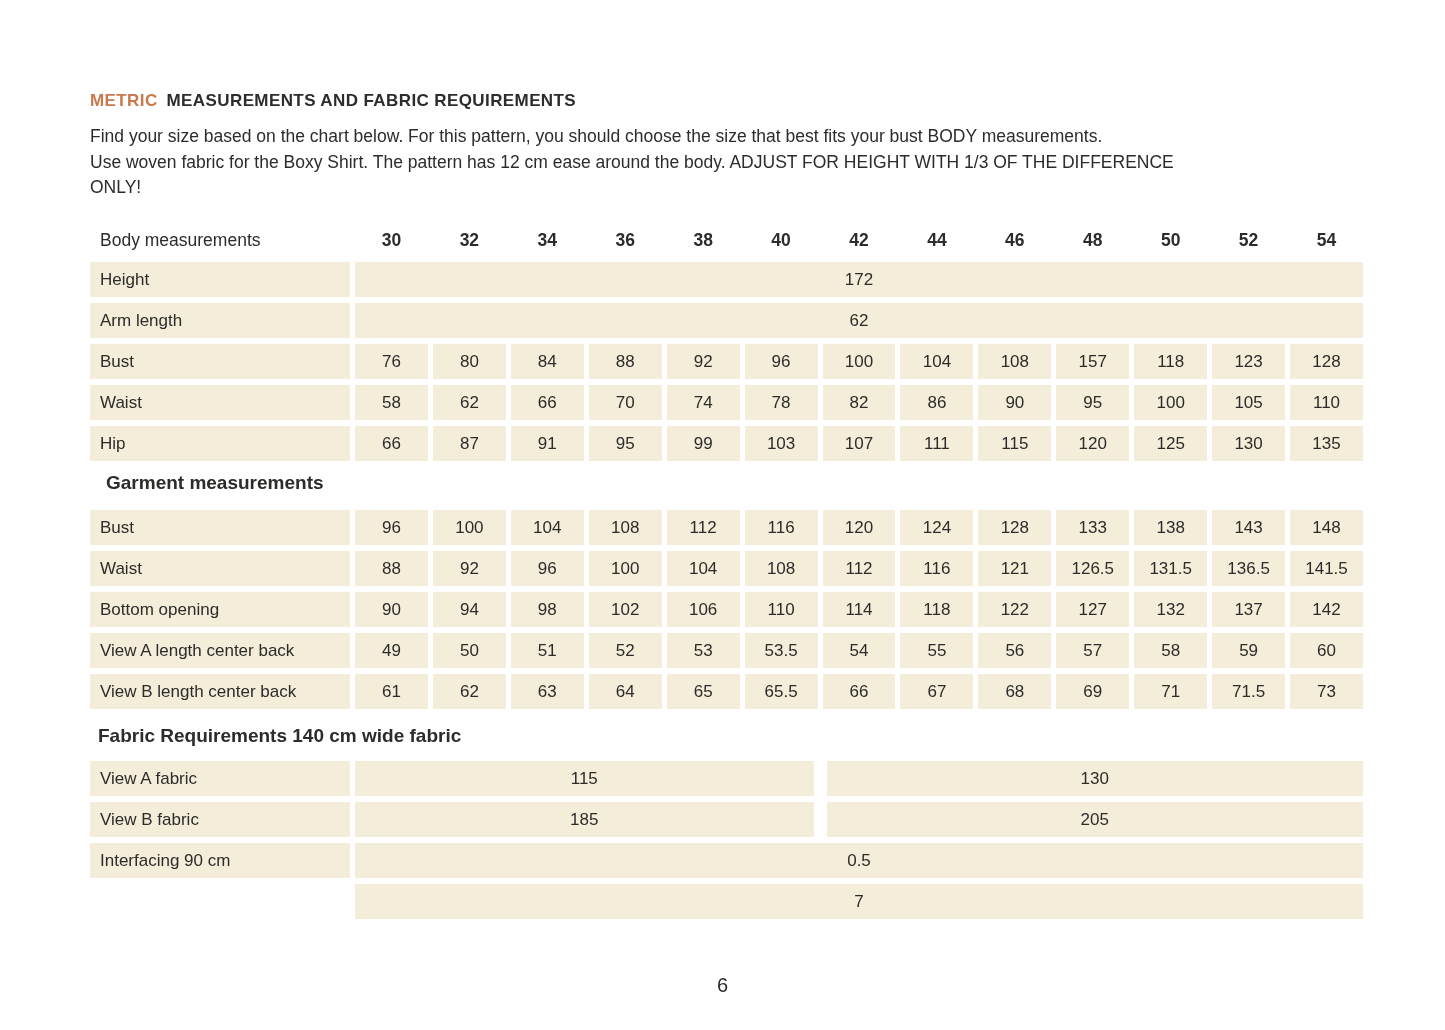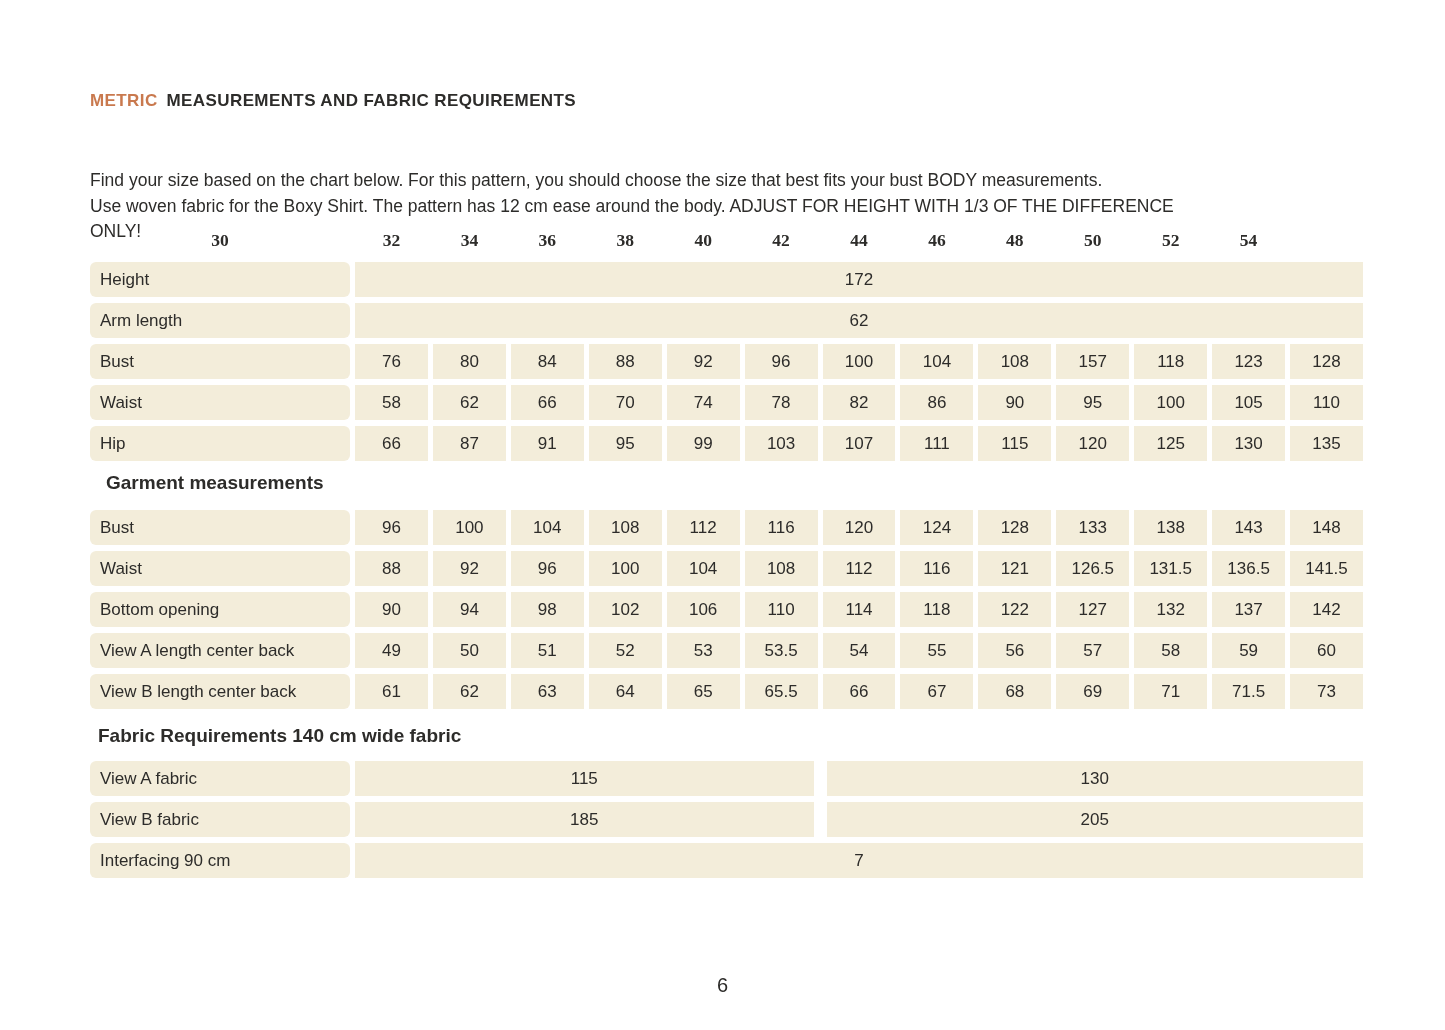--- a/index.html
+++ b/index.html
@@ -21,49 +21,49 @@
 
   .title {
     position: absolute; left: 90px; top: 91px;
     font-size: 17px; font-weight: 700; letter-spacing: 0.4px;
     white-space: nowrap; color: var(--ink);
   }
   .title .accent { color: var(--accent); margin-right: 9px; }
 
   .intro {
     position: absolute; left: 90px; top: 124px; width: 1290px;
-    font-size: 17.5px; color: var(--ink); margin-top: 44px;
+    font-size: 17.5px; color: var(--ink);
   }
   .intro .line { line-height: 25.5px; white-space: nowrap; }
 
   .grid {
     position: absolute; left: 90px; width: 1273px;
     display: grid;
     grid-template-columns: 260px repeat(13, 1fr);
     column-gap: 5px; row-gap: 6px;
     grid-auto-rows: 35px;
   }
   .header-grid { top: 226px; grid-auto-rows: 28px; }
   .header-grid .hcell {
     display: flex; align-items: center; background: transparent;
     font-size: 17.5px; font-weight: 500;
   }
   .header-grid .header-label { padding-left: 10px; }
-  .header-grid .size-cell { justify-content: center; font-weight: 600; font-family: Liberation Serif, serif; }
+  .header-grid .size-cell { justify-content: center; font-weight: 600; }
 
   .grid-body    { top: 262px; }
   .grid-garment { top: 510px; }
   .grid-fabric  { top: 761px; }
 
   .cell {
     background: var(--cell-bg);
     display: flex; align-items: center;
     font-size: 17px; color: var(--ink);
   }
-  .label-cell { padding-left: 10px; justify-content: flex-start; border-radius: 6px; }
+  .label-cell { padding-left: 10px; justify-content: flex-start; }
   .value-cell { justify-content: center; }
   .span-full  { grid-column: 2 / 15; }
   .span-left  { grid-column: 2 / 8;  margin-right: 4px; }
   .span-right { grid-column: 8 / 15; margin-left: 4px; }
 
   .section-heading {
     position: absolute; left: 90px; height: 26px;
     display: flex; align-items: center;
     font-size: 19px; font-weight: 700; color: var(--ink);
   }
@@ -82,20 +82,21 @@
 
   <h1 class="title"><span class="accent">METRIC</span><span>MEASUREMENTS AND FABRIC REQUIREMENTS</span></h1>
 
   <div class="intro">
     <div class="line">Find your size based on the chart below. For this pattern, you should choose the size that best fits your bust BODY measurements.</div>
     <div class="line">Use woven fabric for the Boxy Shirt. The pattern has 12 cm ease around the body. ADJUST FOR HEIGHT WITH 1/3 OF THE DIFFERENCE</div>
     <div class="line">ONLY!</div>
   </div>
 
   <div class="grid header-grid">
+    <div class="hcell header-label">Body measurements</div>
   <div class="hcell size-cell">30</div>
       <div class="hcell size-cell">32</div>
       <div class="hcell size-cell">34</div>
       <div class="hcell size-cell">36</div>
       <div class="hcell size-cell">38</div>
       <div class="hcell size-cell">40</div>
       <div class="hcell size-cell">42</div>
       <div class="hcell size-cell">44</div>
       <div class="hcell size-cell">46</div>
       <div class="hcell size-cell">48</div>
@@ -231,18 +232,19 @@
   <div class="section-heading heading-fabric">Fabric Requirements 140 cm wide fabric</div>
 
   <div class="grid grid-fabric">
       <div class="cell label-cell">View A fabric</div>
       <div class="cell value-cell span-left">115</div>
       <div class="cell value-cell span-right">130</div>
       <div class="cell label-cell">View B fabric</div>
       <div class="cell value-cell span-left">185</div>
       <div class="cell value-cell span-right">205</div>
       <div class="cell label-cell">Interfacing 90 cm</div>
+      <div class="cell value-cell span-full">0.5</div>
       <div class="cell value-cell span-full">7</div>
     </div>
 
   <div class="page-number">6</div>
 
 </div>
 
 </body></html>

